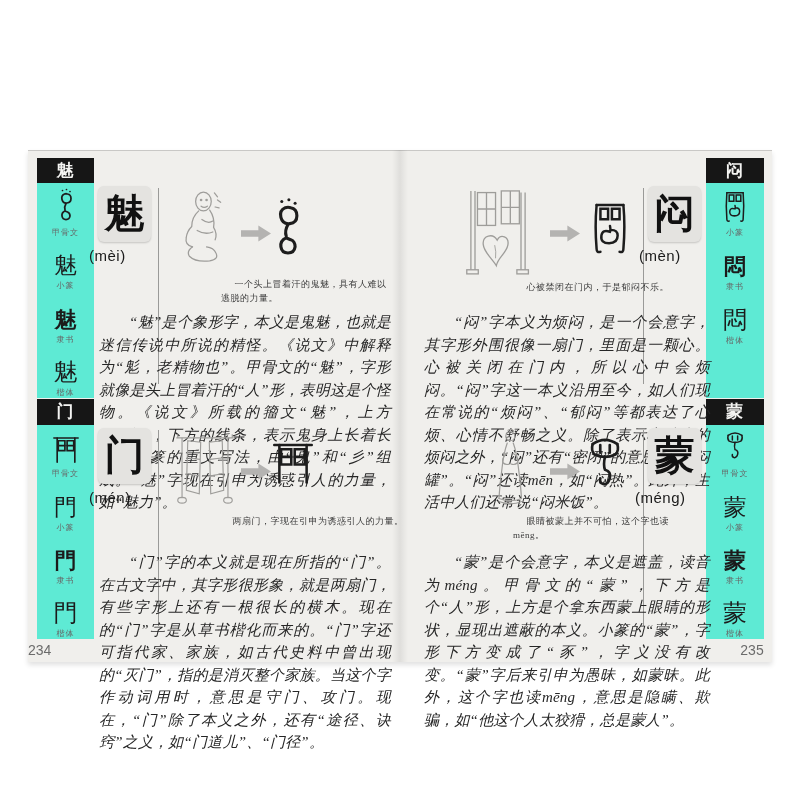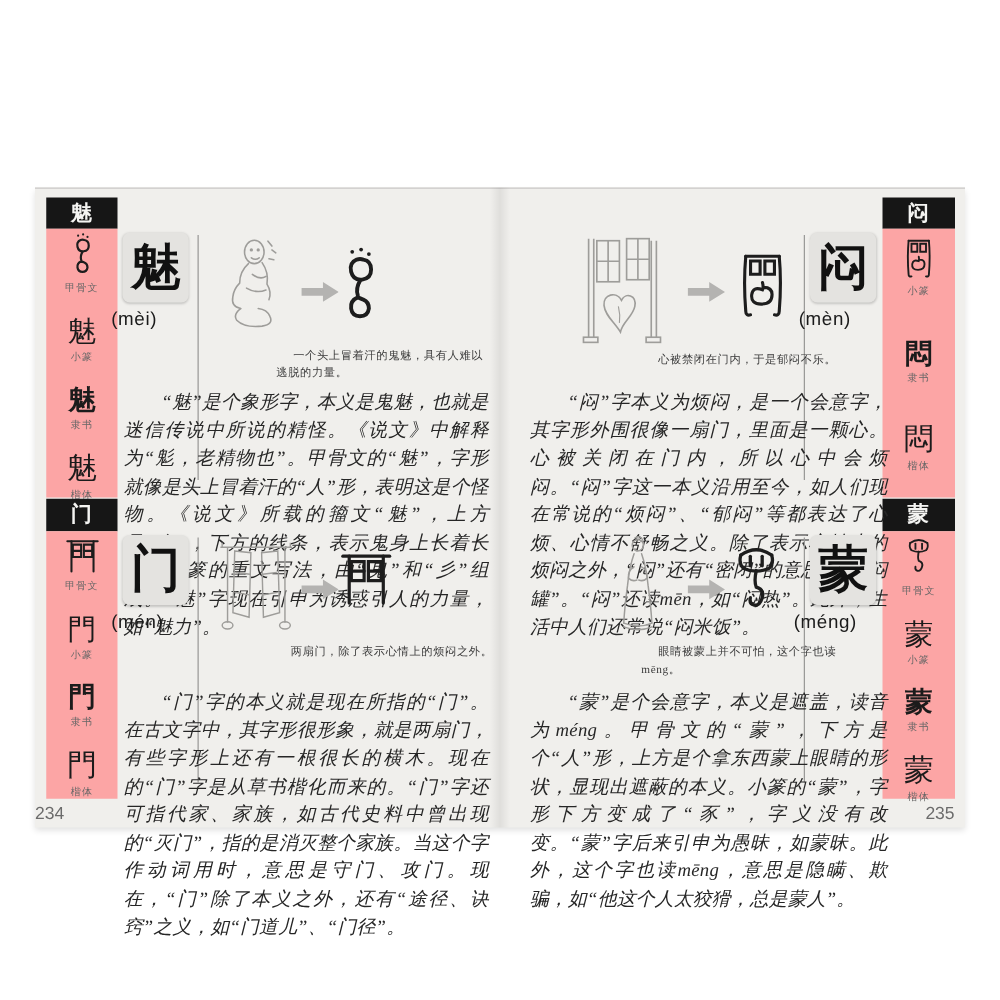--- a/index.html
+++ b/index.html
@@ -5,22 +5,22 @@
   * { margin:0; padding:0; box-sizing:border-box; }
   html,body { width:800px; height:800px; background:#ffffff; position:relative; overflow:hidden;
               font-family:"Liberation Serif","DejaVu Serif",serif; }
   .abs { position:absolute; }
   .spread { left:28px; top:150px; width:744px; height:512px; background:#f0efec;
             border-top:1px solid #c9c8c6; box-shadow:0 3px 5px rgba(0,0,0,0.12); }
   .gutter { left:392px; top:150px; width:16px; height:512px;
             background:linear-gradient(to right, rgba(0,0,0,0) 0%, rgba(0,0,0,0.07) 50%, rgba(0,0,0,0) 100%); }
   .hdr { background:#161616; color:#f4f4f2; text-align:center; font-size:17px; font-weight:bold;
          line-height:25px; letter-spacing:1px; }
-  .strip { background:#fca5a5; display:flex; flex-direction:column; align-items:center;
-           padding-top:3px; gap:18px; }
+  .strip { background:#5eead4; display:flex; flex-direction:column; align-items:center;
+           padding-top:3px; gap:2px; }
   .form-item { height:52px; display:flex; flex-direction:column; align-items:center; justify-content:flex-end; }
   .fglyph { font-size:24px; color:#1b1b1b; line-height:1; }
   .fglyph.seal { font-size:23px; font-weight:400; }
   .fglyph.clerical { font-size:22px; font-weight:600; }
   .fglyph.regular { font-size:24px; font-weight:500; }
   .flabel { font-size:8px; color:#666; margin-top:3px; letter-spacing:1px; }
   .charbox { background:#e4e3e0; border-radius:6px; box-shadow:0 1px 2px rgba(0,0,0,0.18);
              display:flex; align-items:center; justify-content:center; }
   .charbox span { font-size:40px; font-weight:700; color:#111; line-height:1; }
   .pinyin { font-family:"Liberation Sans","DejaVu Sans",sans-serif; font-size:15px; color:#1a1a1a;
@@ -273,21 +273,21 @@
 <div class="abs vline" style="left:158px;top:430px;height:196px"></div>
 <svg class="abs" style="left:172px;top:428px;width:66px;height:80px">
     <use href="#i-doors"></use>
   </svg>
 <svg class="abs" style="left:241px;top:462px;width:30px;height:19px">
     <use href="#i-arrow"></use>
   </svg>
 <svg class="abs" style="left:270px;top:436px;width:46px;height:52px">
     <use href="#g-men"></use>
   </svg>
-<div class="abs caption" style="left:176px;top:514px;width:210px">两扇门，除了表示心情上的烦闷之外。</div>
+<div class="abs caption" style="left:176px;top:514px;width:210px">两扇门，字现在引申为诱惑引人的力量。</div>
 <div class="abs bodytext" style="left:99px;top:551px;width:292px">“门”字的本义就是现在所指的“门”。在古文字中，其字形很形象，就是两扇门，有些字形上还有一根很长的横木。现在的“门”字是从草书楷化而来的。“门”字还可指代家、家族，如古代史料中曾出现的“灭门”，指的是消灭整个家族。当这个字作动词用时，意思是守门、攻门。现在，“门”除了本义之外，还有“途径、诀窍”之义，如“门道儿”、“门径”。</div>
 
 <svg class="abs" style="left:492px;top:428px;width:38px;height:78px">
     <use href="#i-man"></use>
   </svg>
 <svg class="abs" style="left:550px;top:462px;width:30px;height:19px">
     <use href="#i-arrow"></use>
   </svg>
 <svg class="abs" style="left:586px;top:432px;width:38px;height:66px">
     <use href="#g-meng"></use>

